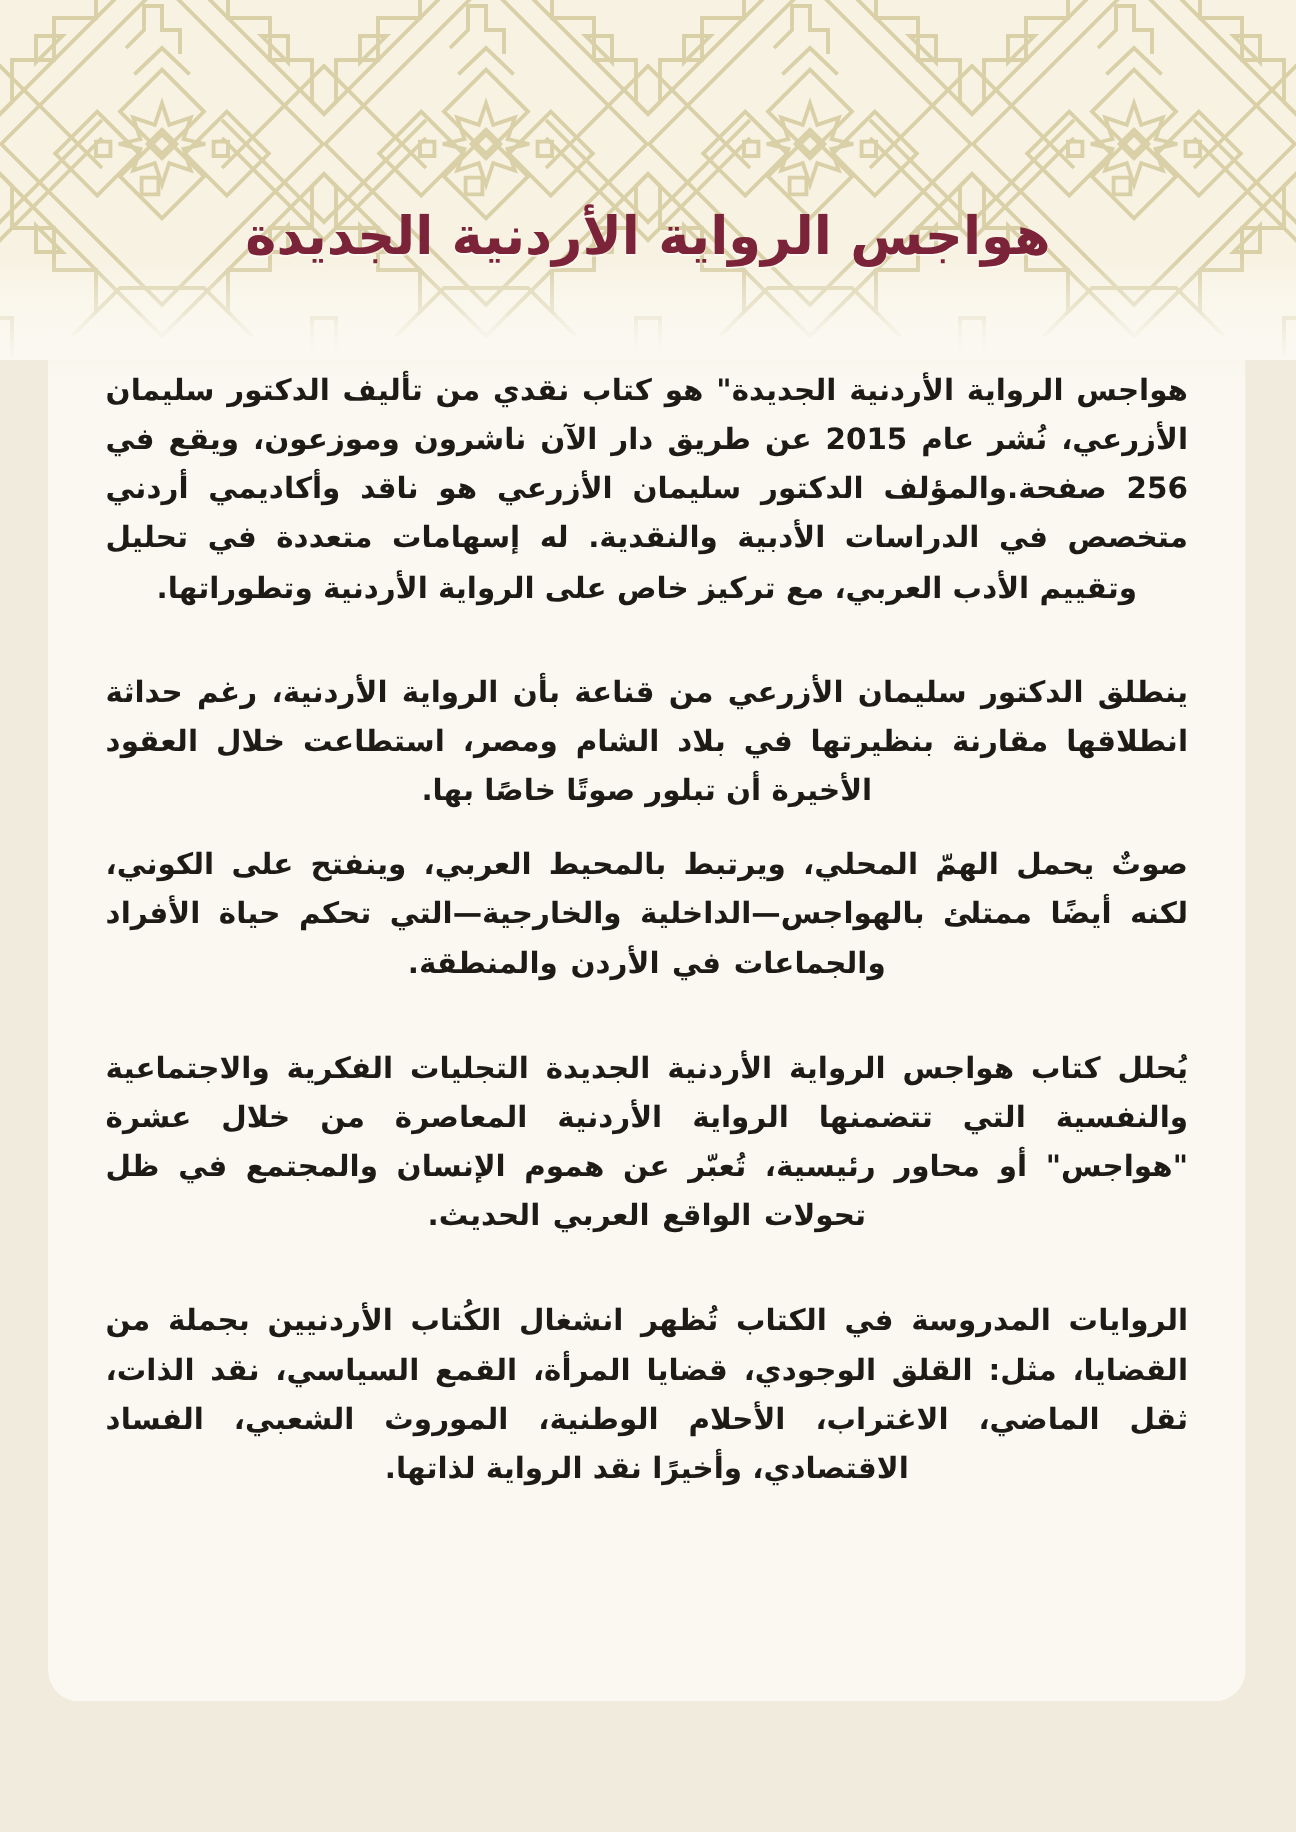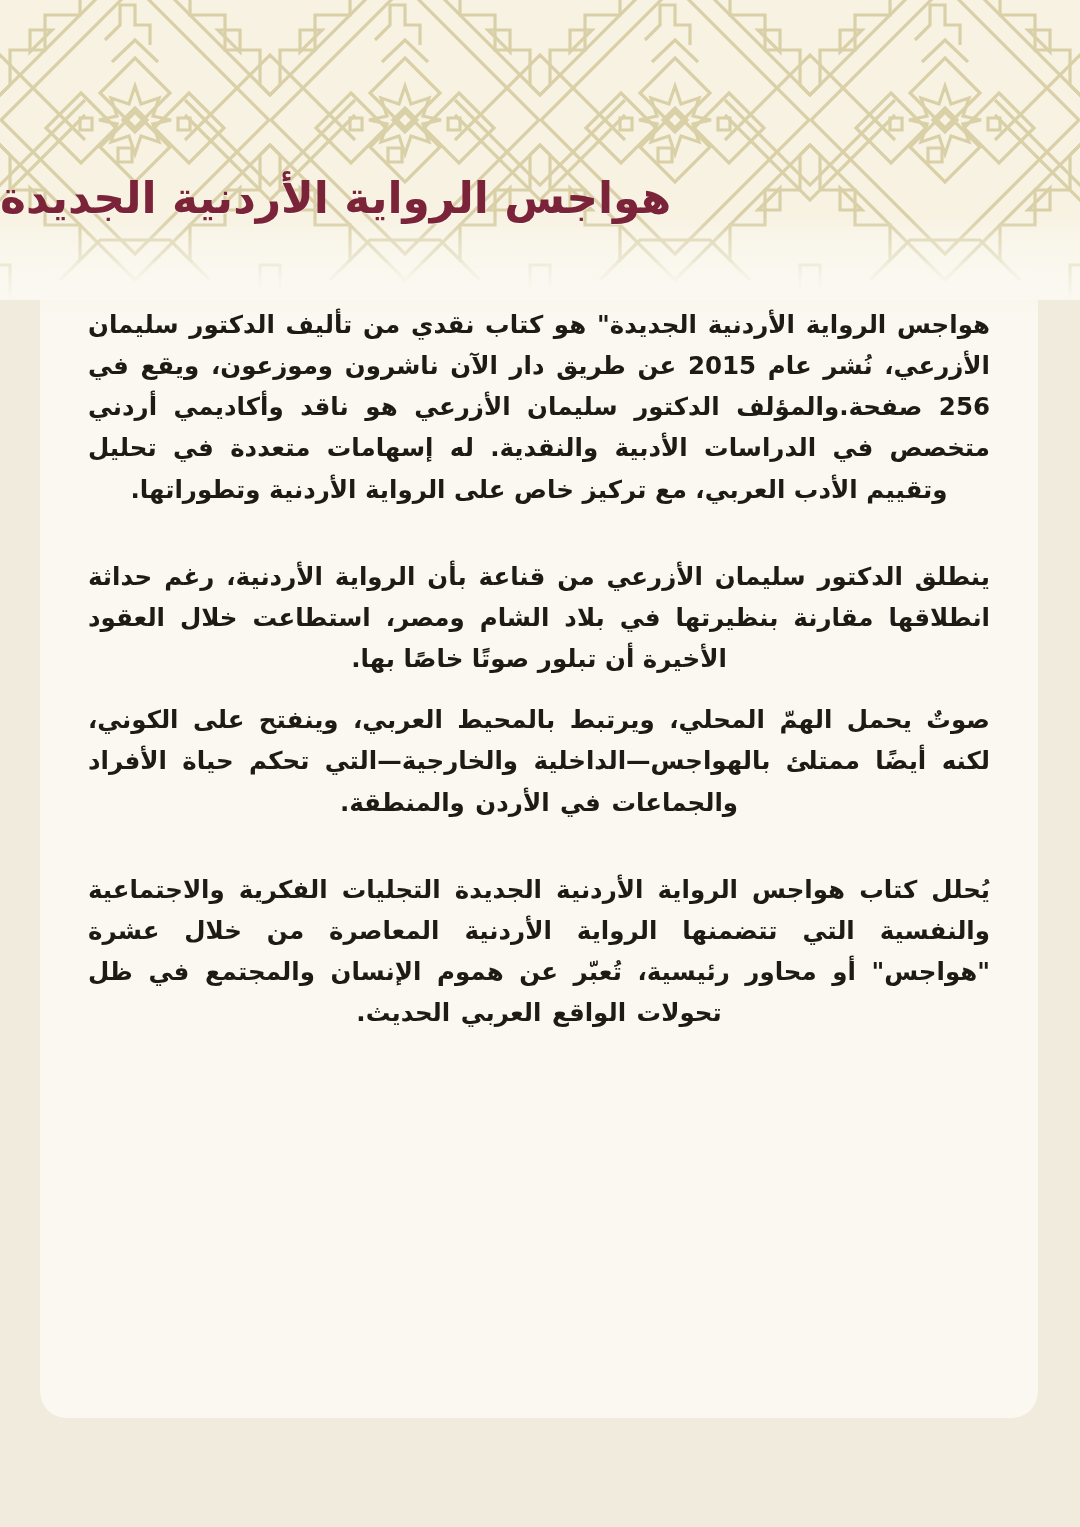--- a/index.html
+++ b/index.html
@@ -49,21 +49,21 @@
     width: 998px;
     padding: 42px 48px 0 48px;
   }
 
   
   #page-title {
     position: absolute;
     top: 168px;
     left: 0;
     width: 1080px;
-    text-align: left;
+    text-align: center;
     font-family: "DejaVu Sans", "Liberation Sans", sans-serif;
     font-size: 44px;
     font-weight: 700;
     color: #7B2338;
     letter-spacing: 0px;
     line-height: 1.35;
     z-index: 5;
     text-shadow: 0 1px 0 rgba(255,255,255,.55);
   }
 
@@ -160,14 +160,15 @@
 
   <p class="para">هواجس الرواية الأردنية الجديدة" هو كتاب نقدي من تأليف الدكتور سليمان الأزرعي، نُشر عام 2015 عن طريق دار الآن ناشرون وموزعون، ويقع في 256 صفحة.والمؤلف الدكتور سليمان الأزرعي هو ناقد وأكاديمي أردني متخصص في الدراسات الأدبية والنقدية. له إسهامات متعددة في تحليل وتقييم الأدب العربي، مع تركيز خاص على الرواية الأردنية وتطوراتها.</p>
 
 
   <p class="para tight">ينطلق الدكتور سليمان الأزرعي من قناعة بأن الرواية الأردنية، رغم حداثة انطلاقها مقارنة بنظيرتها في بلاد الشام ومصر، استطاعت خلال العقود الأخيرة أن تبلور صوتًا خاصًا بها.</p>
 
   <p class="para stretch">صوتٌ يحمل الهمّ المحلي، ويرتبط بالمحيط العربي، وينفتح على الكوني، لكنه أيضًا ممتلئ بالهواجس—الداخلية والخارجية—التي تحكم حياة الأفراد والجماعات في الأردن والمنطقة.</p>
 
   <p class="para stretch">يُحلل كتاب هواجس الرواية الأردنية الجديدة التجليات الفكرية والاجتماعية والنفسية التي تتضمنها الرواية الأردنية المعاصرة من خلال عشرة "هواجس" أو محاور رئيسية، تُعبّر عن هموم الإنسان والمجتمع في ظل تحولات الواقع العربي الحديث.</p>
 
+  <p class="para">الروايات المدروسة في الكتاب تُظهر انشغال الكُتاب الأردنيين بجملة من القضايا، مثل: القلق الوجودي، قضايا المرأة، القمع السياسي، نقد الذات، ثقل الماضي، الاغتراب، الأحلام الوطنية، الموروث الشعبي، الفساد الاقتصادي، وأخيرًا نقد الرواية لذاتها.</p>
 
 </main>
 
 </body></html>

